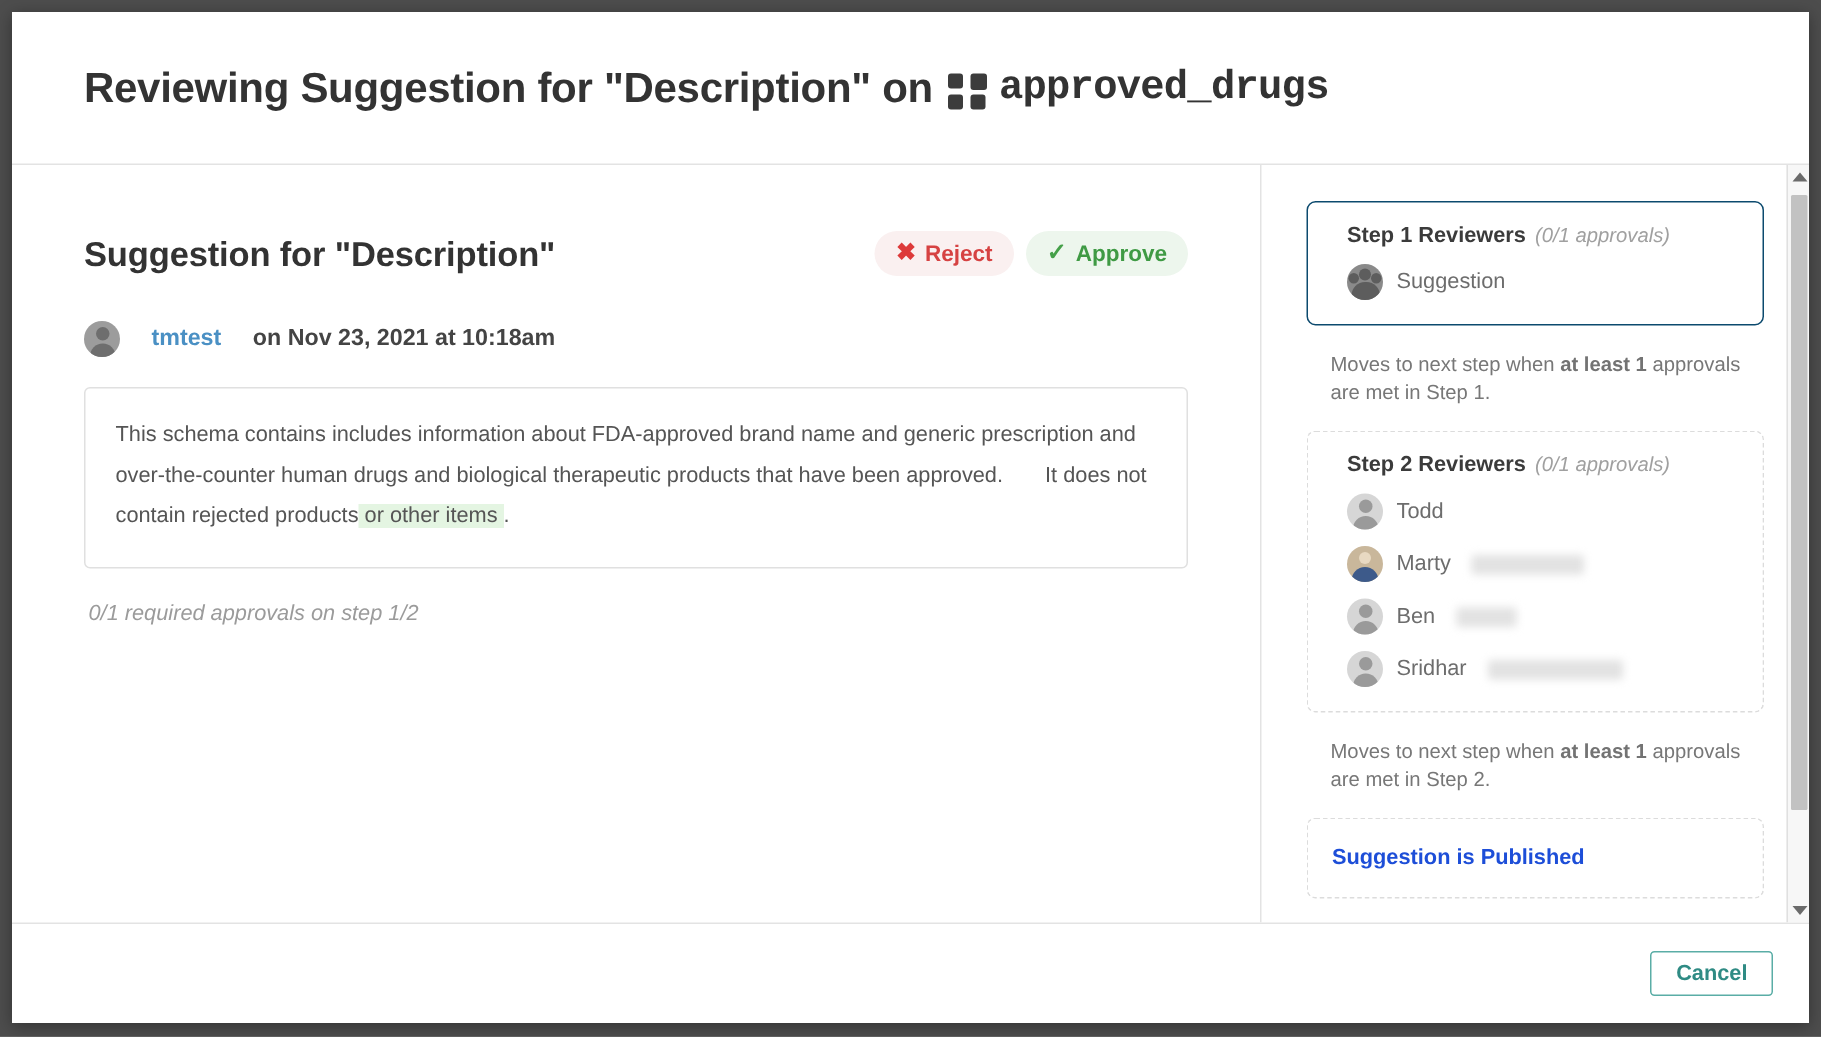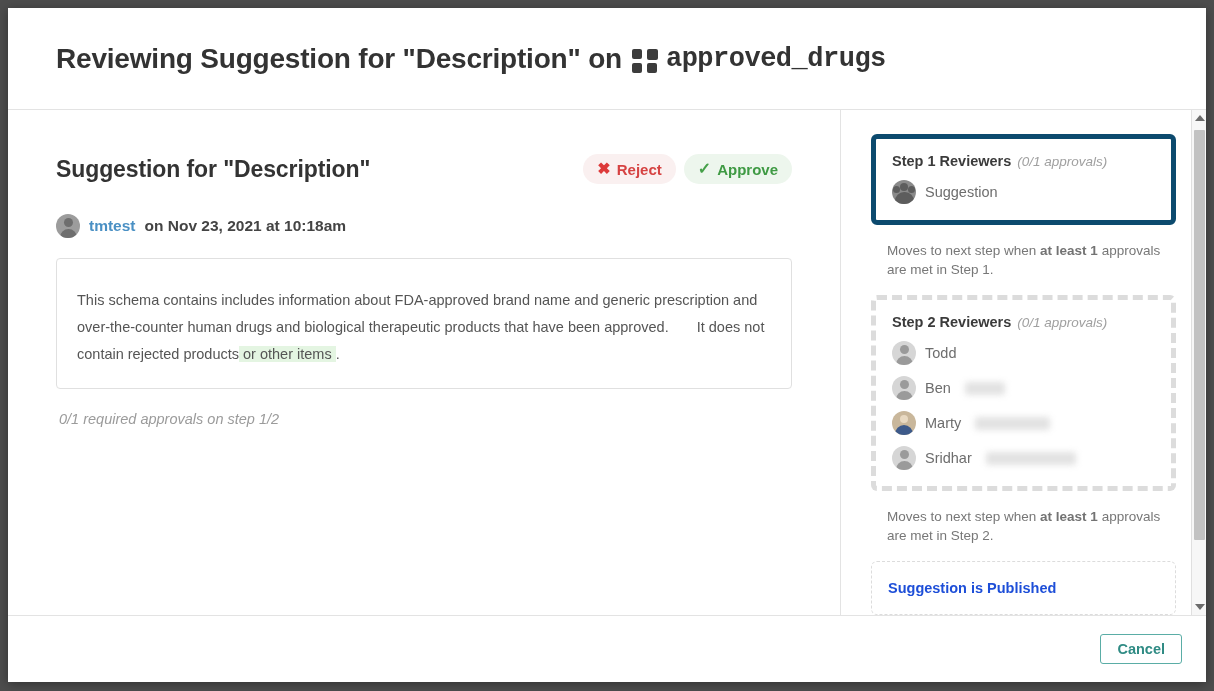--- a/index.html
+++ b/index.html
@@ -107,21 +107,21 @@
   }
   .pill-reject { background: #faf0f0; color: #d64242; }
   .pill-approve { background: #edf6ed; color: #3f9a44; }
   .pill-btn .gl { font-size: 15px; font-weight: bold; }
   .pill-reject .gl { color: #dd3a3a; font-size: 16px; }
   .pill-approve .gl { color: #45a049; font-size: 16px; }
 
   .author-row {
     display: flex;
     align-items: center;
-    gap: 9px;
+    gap: 21px;
     margin-top: 30px;
   }
   .avatar {
     width: 24px; height: 24px;
     border-radius: 50%;
     background: #b9b9b9;
     position: relative;
     overflow: hidden;
     flex: 0 0 24px;
   }
@@ -163,21 +163,21 @@
   }
   .author-meta {
     color: #444444;
     font-size: 15.5px;
     font-weight: bold;
   }
   .suggestion-box {
     margin-top: 20px;
     border: 1px solid #e0e0e0;
     border-radius: 4px;
-    padding: 28px 20px 20px 20px;
+    padding: 18px 20px 20px 20px;
     font-size: 14.5px;
     line-height: 27px;
     color: #555555;
   }
   .del { background: #fbe6e6; }
   .ins { background: #e4f5e2; }
   .blank { display: inline-block; width: 12px; }
   .approvals-note {
     margin-top: 22px;
     font-style: italic;
@@ -186,23 +186,23 @@
     padding-left: 3px;
   }
   
   .right-pane {
     flex: 1 1 auto;
     padding: 24px 30px 0 30px;
     overflow: hidden;
     position: relative;
   }
   .step-card {
-    border: 5px solid #0c4a6e;
+    border: 1px solid #0c4a6e;
     border-radius: 6px;
-    padding: 14px 16px 16px 16px;
+    padding: 14px 16px 16px 26px;
     background: #fff;
   }
   .step-card.dashed { border-style: dashed; border-color: #dcdcdc; }
   .step-card-title {
     font-size: 14.5px;
     font-weight: bold;
     color: #3b3b3b;
     margin-bottom: 4px;
   }
   .step-card-title .count {
@@ -387,34 +387,34 @@
           <span>Step 2 Reviewers</span><span class="count">(0/1 approvals)</span>
         </div>
         <div class="reviewer-row">
           <span class="avatar light">
               <span class="head"></span>
               <span class="body"></span>
             </span>
           <span>Todd</span>
         </div>
         <div class="reviewer-row">
+          <span class="avatar photo">
+              <span class="head"></span>
+              <span class="body"></span>
+            </span>
+          <span>Marty</span>
+          <span class="redacted" style="width:75px"></span>
+        </div>
+        <div class="reviewer-row">
           <span class="avatar light">
               <span class="head"></span>
               <span class="body"></span>
             </span>
           <span>Ben</span>
           <span class="redacted" style="width:40px"></span>
-        </div>
-        <div class="reviewer-row">
-          <span class="avatar photo">
-              <span class="head"></span>
-              <span class="body"></span>
-            </span>
-          <span>Marty</span>
-          <span class="redacted" style="width:75px"></span>
         </div>
         <div class="reviewer-row">
           <span class="avatar light">
               <span class="head"></span>
               <span class="body"></span>
             </span>
           <span>Sridhar</span>
           <span class="redacted" style="width:90px"></span>
         </div>
       </div>

